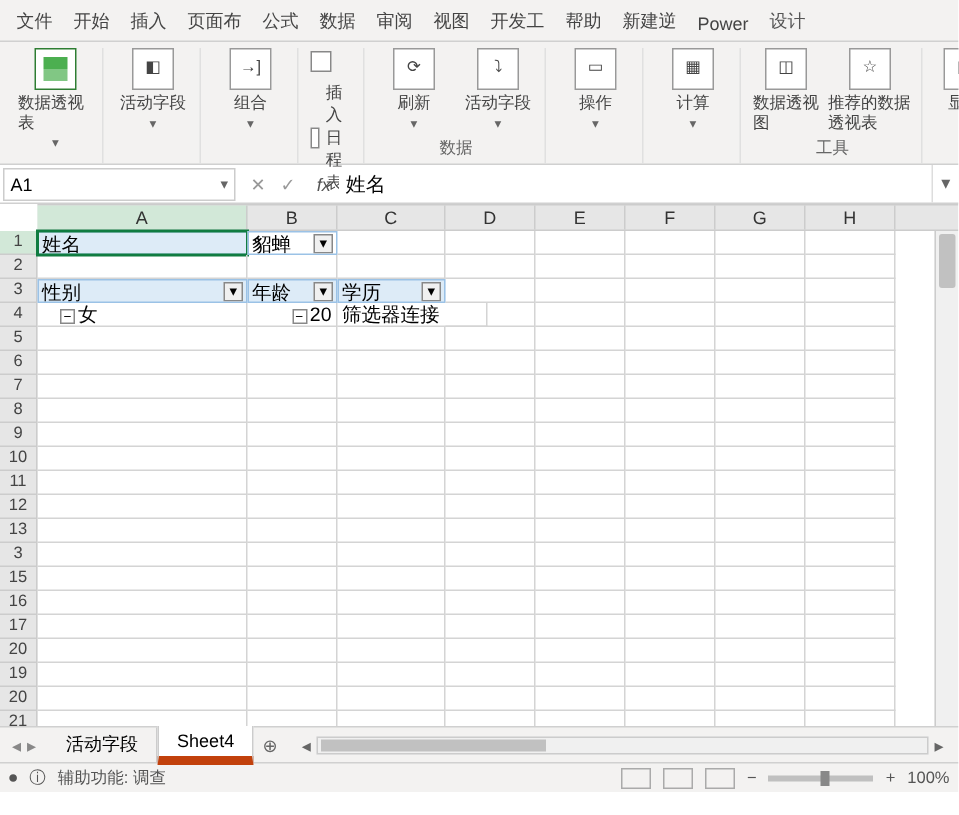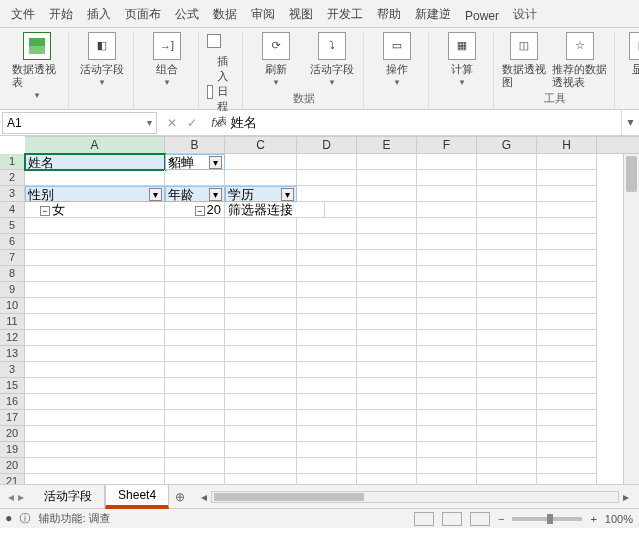--- a/index.html
+++ b/index.html
@@ -49,21 +49,21 @@
   .pivot-field .dd-btn { font-size:10px; cursor:pointer; border:1px solid #888; width:13px; height:13px; text-align:center; line-height:11px; background:#f0f0f0;}
   .collapse-btn { border:1px solid #888; width:10px; height:10px; font-size:9px; line-height:8px; text-align:center; display:inline-block; margin-right:2px; background:#fff; cursor:pointer;}
   .active-cell { outline:2px solid #107c41; outline-offset:-1px; }
   .vscroll { position:absolute; right:0; top:18px; bottom:0; width:16px; background:#f0f0f0; border-left:1px solid #ccc;}
   .vscroll .thumb{position:absolute; left:2px; right:2px; top:2px; height:36px; background:#c1c1c1; border-radius:2px;}
 
   
   .sheet-bar { display:flex; align-items:center; background:#f3f2f1; border-top:1px solid #d0d0d0; height: 24px; font-size:12px;}
   .sheet-nav { padding: 0 8px; color:#888; display:flex; gap:4px;}
   .sheet-tab { padding: 3px 12px; border-right:1px solid #ccc; cursor:pointer; }
-  .sheet-tab.active { background:#fff; border-top:1px solid #ccc; border-left:1px solid #ccc; border-bottom:4px solid #c2410c; }
+  .sheet-tab.active { background:#fff; border-top:1px solid #ccc; border-left:1px solid #ccc; border-bottom:6px solid #c2410c; }
   .sheet-add { width:22px; text-align:center; cursor:pointer; color:#666;}
   .hscroll-track{flex:1; display:flex; align-items:center; padding:0 6px;}
   .hscroll-bar{flex:1; height:12px; background:#f0f0f0; border:1px solid #ccc; position:relative;}
   .hscroll-bar .thumb{position:absolute; left:2px; top:1px; bottom:1px; width:150px; background:#c1c1c1;}
   .hscroll-cap{width:14px;text-align:center;color:#666;cursor:pointer;}
 
   
   .status-bar { display:flex; align-items:center; background:#f3f2f1; border-top:1px solid #d0d0d0; height: 20px; font-size:11px; padding:0 6px; color:#555; gap:8px;}
   .status-bar .spacer{flex:1;}
   .view-btn{width:20px;height:14px;border:1px solid #aaa;cursor:pointer;}

